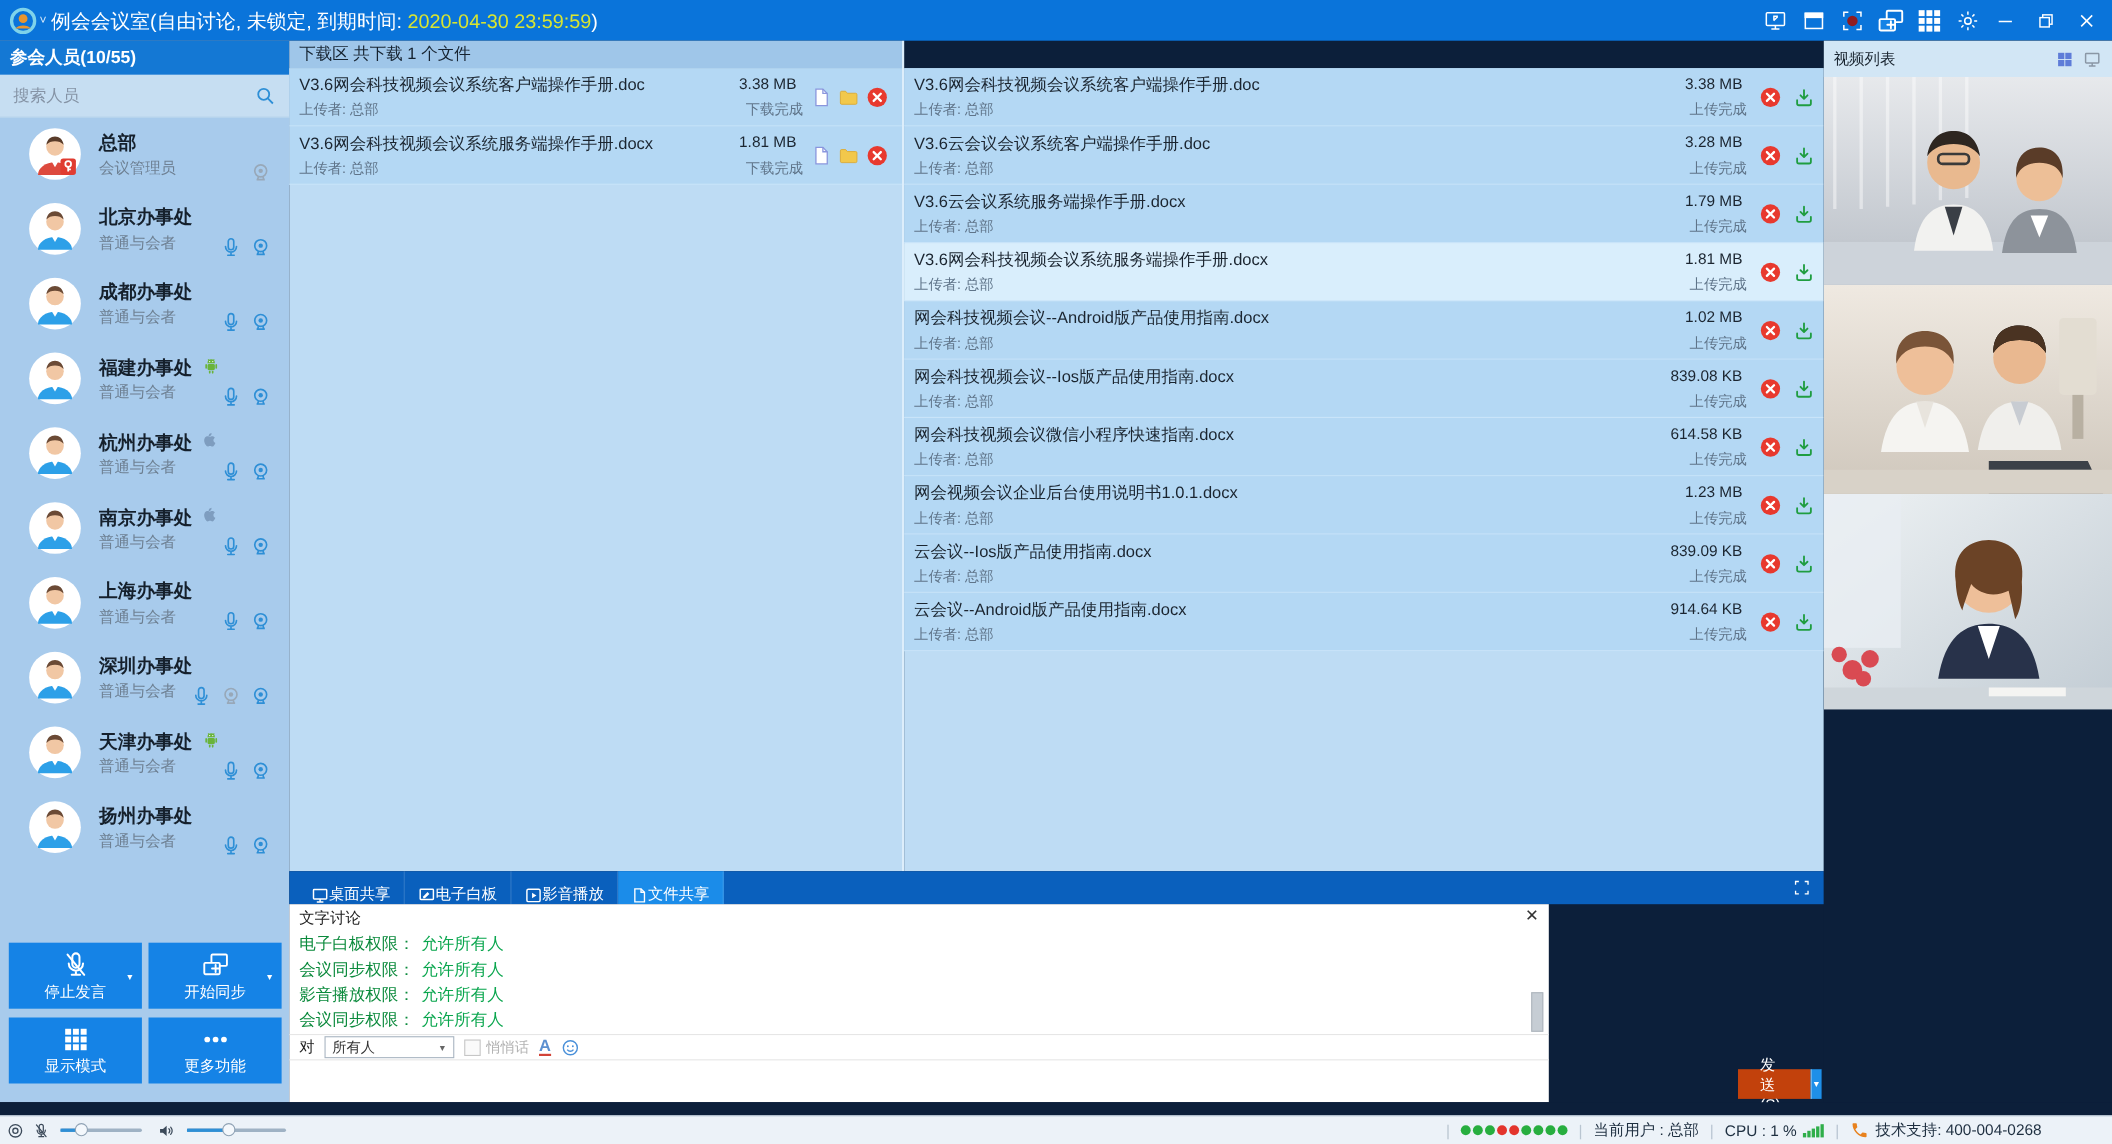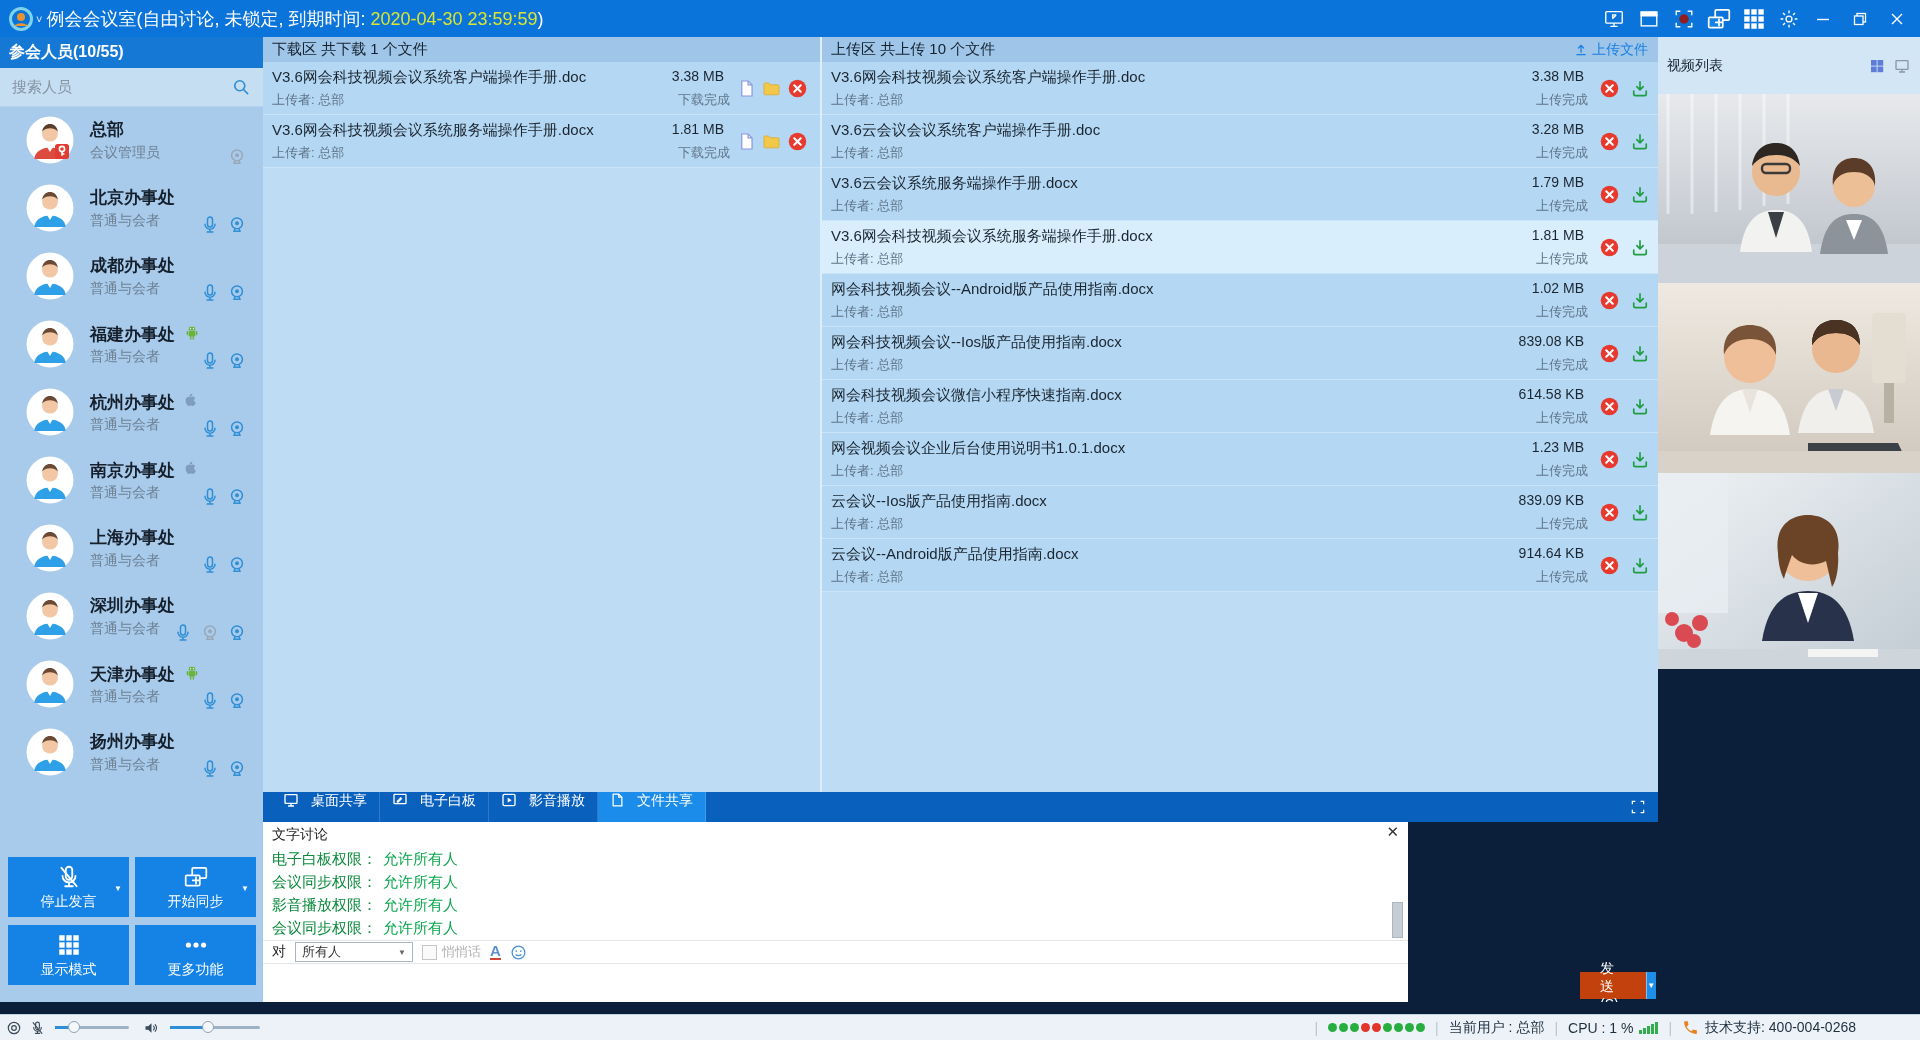--- a/index.html
+++ b/index.html
@@ -51,21 +51,21 @@
   .f-stat{position:absolute;top:29px;font-size:13px;color:#5f7489;}
   .f-icons{position:absolute;top:16px;display:flex;gap:5px;align-items:center;}
   .dl .f-size{right:96px;} .dl .f-stat{right:90px;} .dl .f-icons{right:12px;}
   .ul .f-size{right:74px;} .ul .f-stat{right:70px;} .ul .f-icons{right:8px;gap:10px;}
   .up-link{margin-left:auto;margin-right:10px;display:flex;align-items:center;gap:4px;
            color:#1a7fe0;font-size:14px;cursor:pointer;}
 
   
   .tabsbar{position:absolute;left:263px;top:792px;width:1395px;height:30px;background:#0a60bd;
            display:flex;align-items:center;padding-left:8px;box-sizing:border-box;}
-  .tab{height:30px;display:flex;align-items:flex-start;gap:12px;padding:0 12px;color:#fff;font-size:14px;
+  .tab{height:30px;display:flex;align-items:flex-end;gap:0;padding:0 12px;color:#fff;font-size:14px;
        cursor:pointer;border-right:1px solid rgba(255,255,255,.16);}
   .tab.active{background:#1b8ce9;}
   .expand{margin-left:auto;margin-right:12px;}
 
   
   .chat{position:absolute;left:263px;top:822px;width:1145px;height:180px;background:#fff;}
   .chat-title{position:absolute;left:9px;top:4px;font-size:14px;color:#222;}
   .chat-close{position:absolute;right:9px;top:1px;font-size:15px;color:#333;cursor:pointer;}
   .chat-msgs{position:absolute;left:9px;top:25px;right:24px;}
   .msg{height:23px;line-height:23px;font-size:15px;white-space:nowrap;}
@@ -80,21 +80,21 @@
   .whisper{display:flex;align-items:center;gap:5px;color:#b2b2b2;font-size:13px;}
   .wbox{width:13px;height:13px;border:1px solid #c6c6c6;background:#fafafa;display:inline-block;}
   .a-icon{font-size:15px;font-weight:bold;color:#5b8fd0;border-bottom:2px solid #d24338;line-height:14px;cursor:pointer;}
   .send{position:absolute;left:1317px;top:150px;height:27px;display:flex;cursor:pointer;}
   .send .sm{background:#c2410c;color:#fff;font-size:14px;display:flex;align-items:center;padding:0 20px;}
   .send .sa{background:#1e8fe8;color:#fff;width:16px;display:flex;align-items:center;justify-content:center;
             font-size:8px;border-left:1px solid rgba(255,255,255,.45);}
 
   
   .videopane{position:absolute;left:1658px;top:37px;width:262px;height:965px;background:#0c1f3a;}
-  .vp-head{height:25px;background:#d2e6f5;display:flex;align-items:center;padding:16px 9px;
+  .vp-head{height:25px;background:#d2e6f5;display:flex;align-items:center;padding:4px 9px;
            font-size:14px;color:#19242f;}
   .vp-icons{margin-left:auto;display:flex;gap:8px;align-items:center;}
   .vid{width:262px;display:block;}
 
   
   .darkstrip{position:absolute;left:0;top:1002px;width:1920px;height:12px;background:#0c1f3a;}
   .statusbar{position:absolute;left:0;top:1014px;width:1920px;height:26px;background:#ecf2f8;
              border-top:1px solid #c4d2e0;display:flex;align-items:center;font-size:14px;color:#1e2f40;box-sizing:border-box;}
   .slider{position:relative;height:3px;background:#9fb2c4;border-radius:2px;}
   .slider .fill{position:absolute;left:0;top:0;height:3px;background:#2e8fd6;}
@@ -573,29 +573,20 @@
           </svg>
           <svg width="21" height="21" viewBox="0 0 24 24">
             <circle cx="12" cy="12" r="10" fill="#e8392e"></circle>
             <path d="M8.3 8.3l7.4 7.4M15.7 8.3l-7.4 7.4" stroke="#fff" stroke-width="2.4" stroke-linecap="round"></path>
           </svg>
         </span>
   </div>
 </div>
   <div class="pane-sep"></div>
 
-  <div class="pane-head" style="left:822px;width:836px;">
-    <span class="ht">上传区 共上传 10 个文件</span>
-    <span class="up-link">
-      <svg width="14" height="14" viewBox="0 0 24 24" fill="none" stroke="#1a7fe0" stroke-width="2.2" stroke-linecap="round">
-          <path d="M12 16V4M7.5 8.5 12 4l4.5 4.5M5 20h14"></path>
-        </svg>
-      <span>上传文件</span>
-    </span>
-  </div>
   <div class="pane-body ul" style="left:822px;width:836px;" id="ul-body">
   <div class="file-row">
     <span class="f-name">V3.6网会科技视频会议系统客户端操作手册.doc</span>
     <span class="f-up">上传者: 总部</span>
     <span class="f-size">3.38 MB</span>
     <span class="f-stat">上传完成</span>
     <span class="f-icons">
           <svg width="21" height="21" viewBox="0 0 24 24">
             <circle cx="12" cy="12" r="10" fill="#e8392e"></circle>
             <path d="M8.3 8.3l7.4 7.4M15.7 8.3l-7.4 7.4" stroke="#fff" stroke-width="2.4" stroke-linecap="round"></path>

